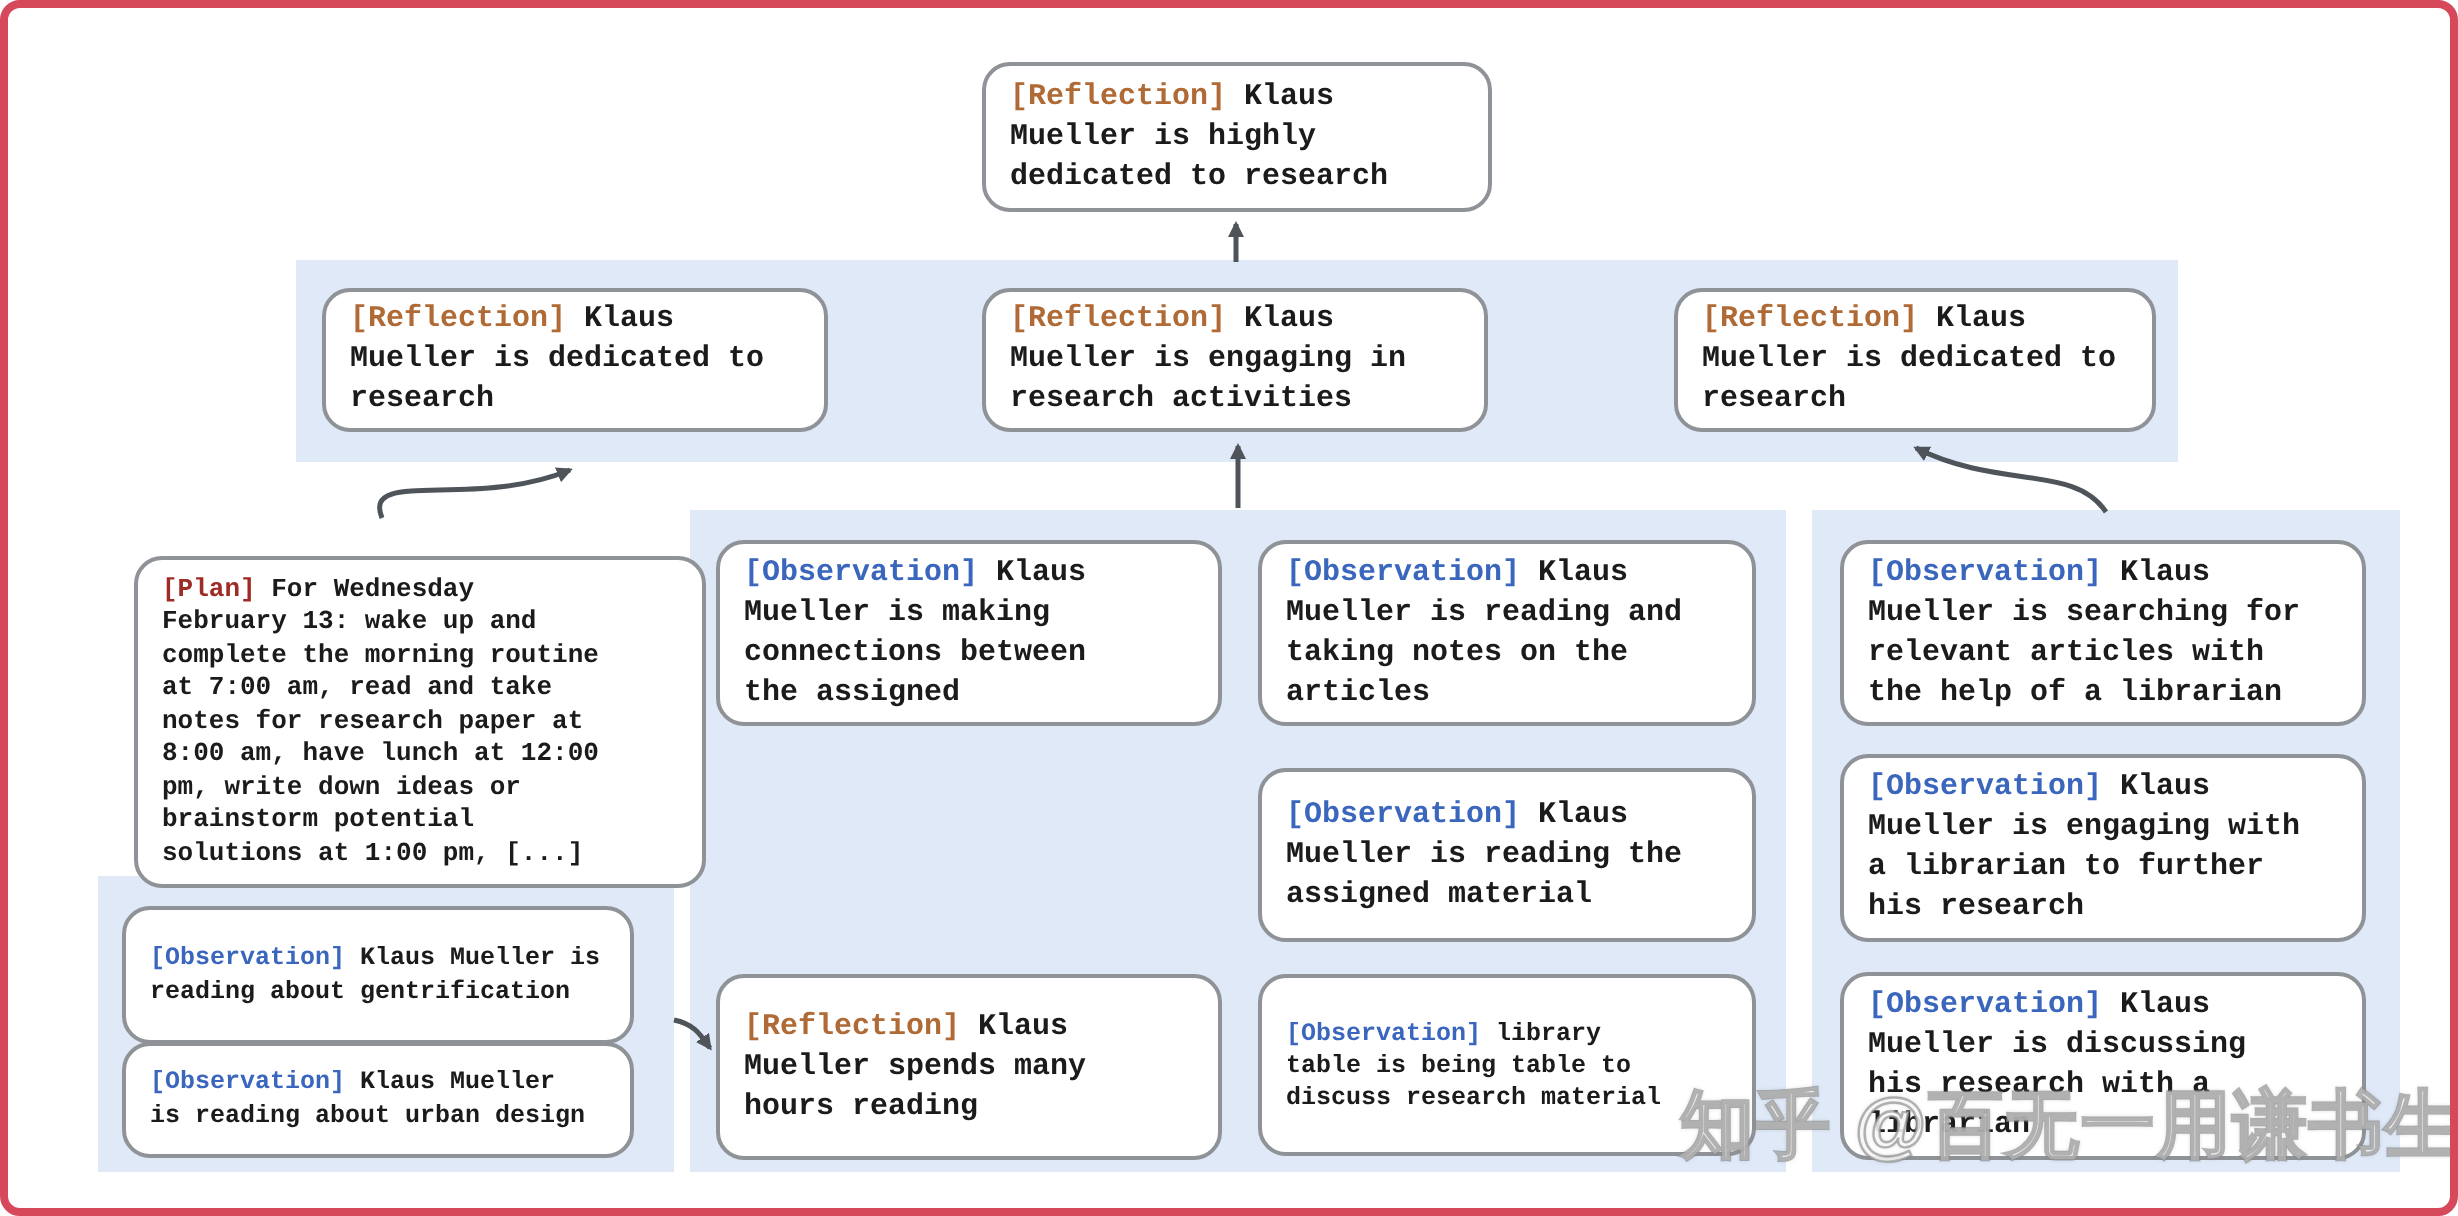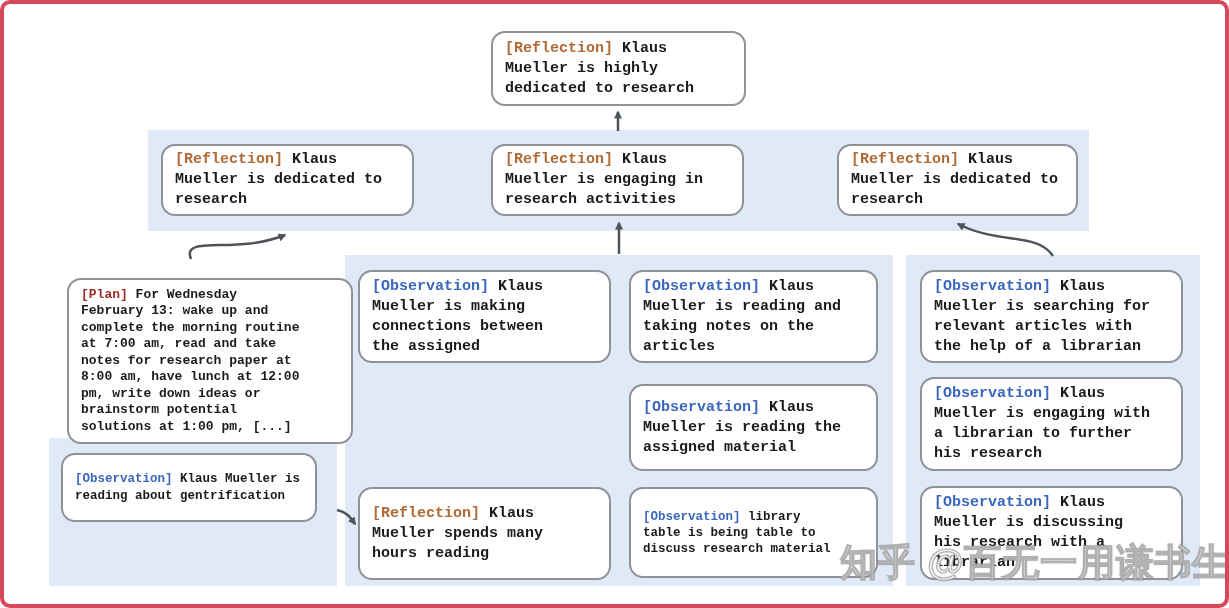--- a/index.html
+++ b/index.html
@@ -100,20 +100,24 @@
 8:00 am, have lunch at 12:00
 pm, write down ideas or
 brainstorm potential
 solutions at 1:00 pm, [...]</span></div>
   </div>
 
   <div class="box fs125" id="lb1">
     <div class="txt"><span class="lab observation">[Observation]</span><span> Klaus Mueller is
 reading about gentrification</span></div>
   </div>
+  <div class="box fs125" id="lb2">
+    <div class="txt"><span class="lab observation">[Observation]</span><span> Klaus Mueller
+is reading about urban design</span></div>
+  </div>
 
   <div class="box" id="m1">
     <div class="txt"><span class="lab observation">[Observation]</span><span> Klaus
 Mueller is making
 connections between
 the assigned</span></div>
   </div>
   <div class="box" id="m3">
     <div class="txt"><span class="lab reflection">[Reflection]</span><span> Klaus
 Mueller spends many

